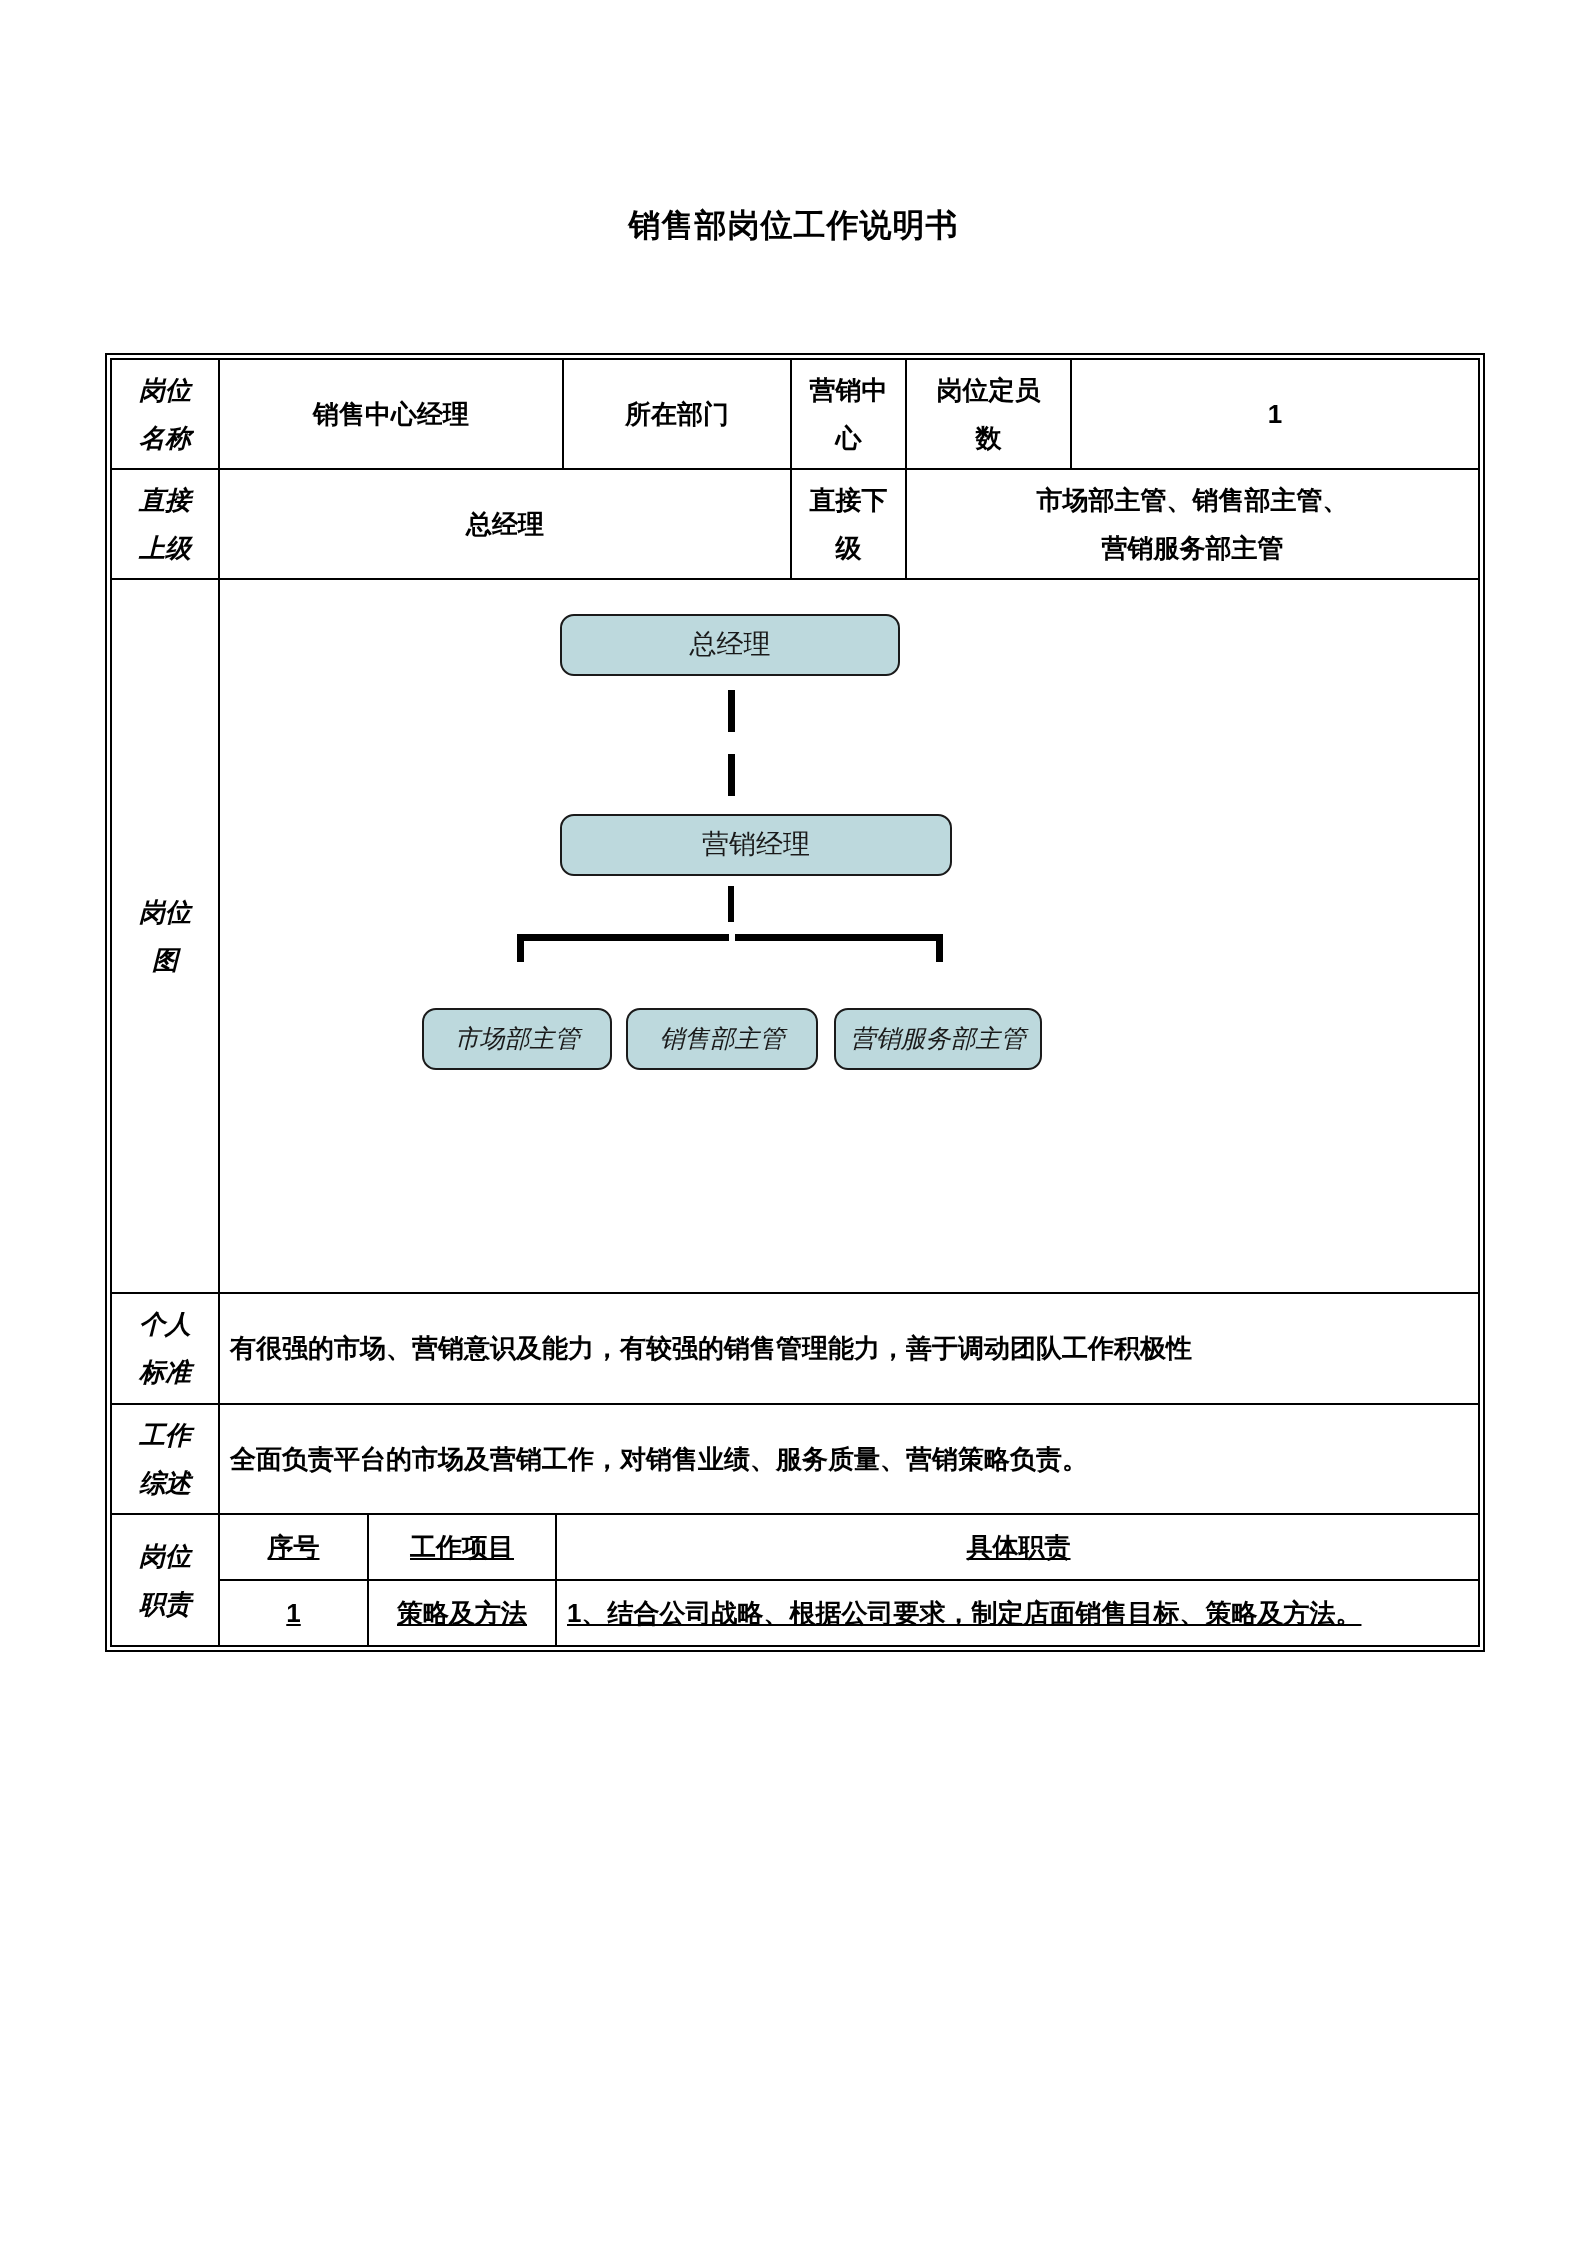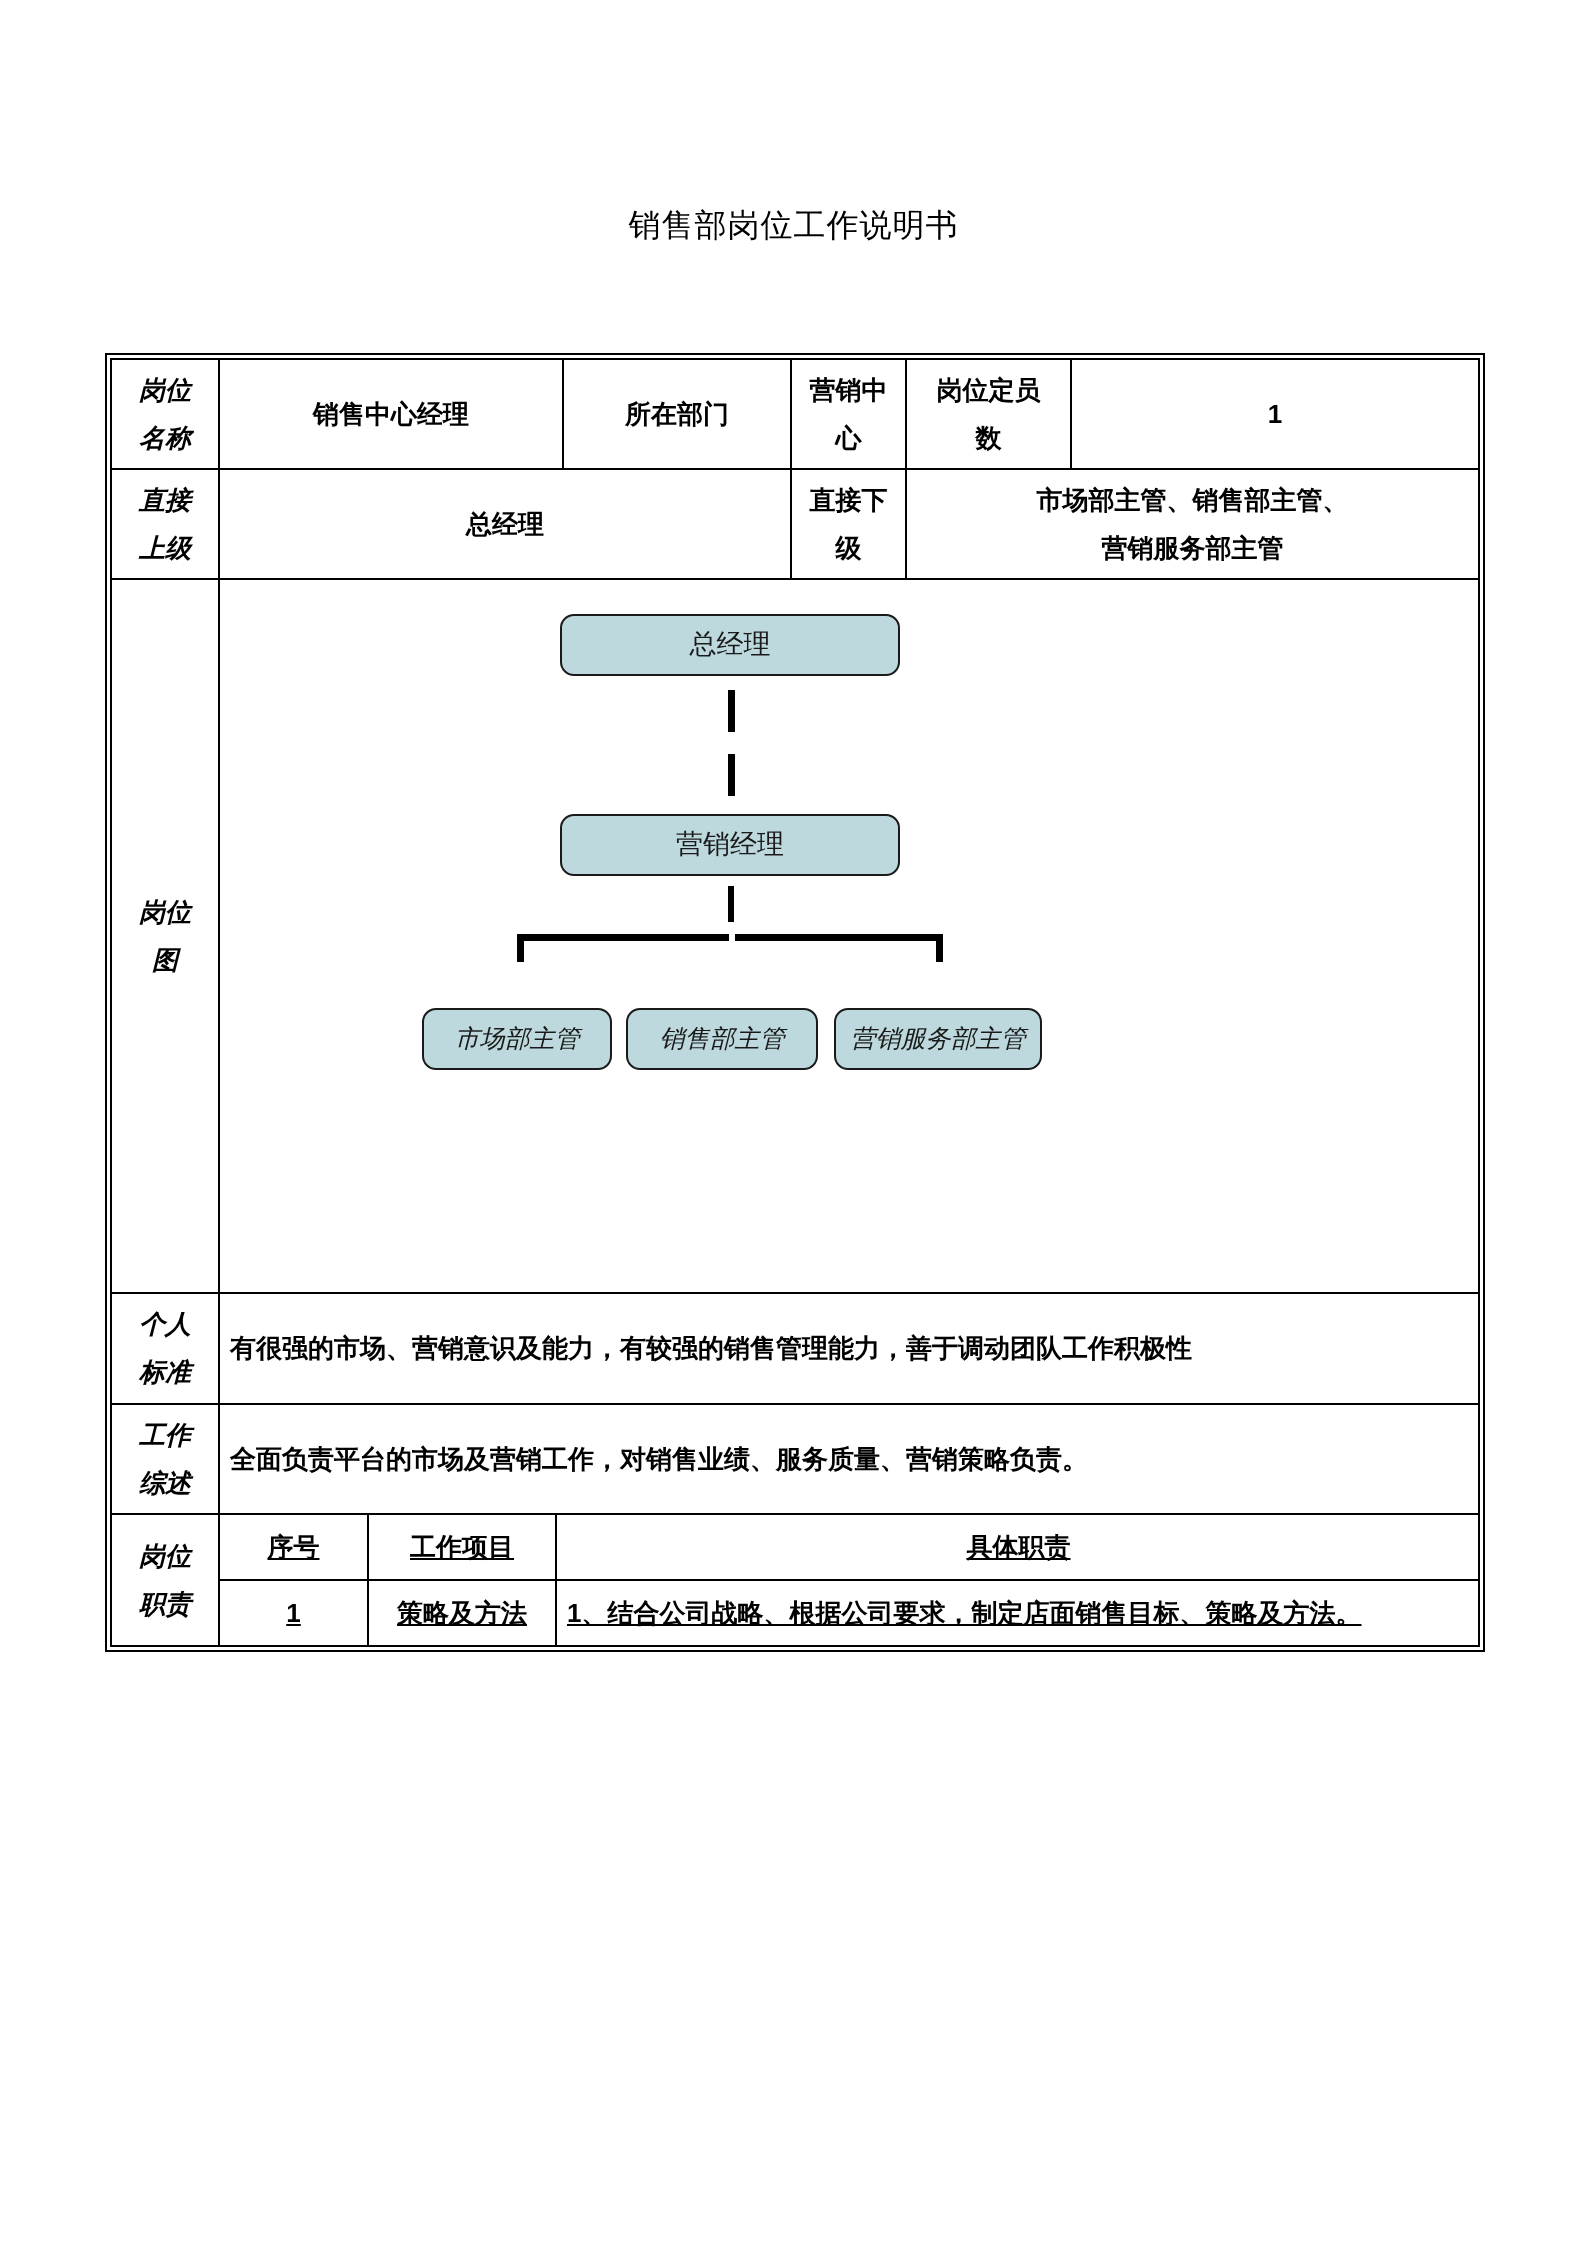--- a/index.html
+++ b/index.html
@@ -25,21 +25,21 @@
   }
 
   
   .doc-title {
     position: absolute;
     left: 0;
     top: 204px;
     width: 1587px;
     text-align: center;
     font-size: 32px;
-    font-weight: normal;
+    font-weight: bold;
     letter-spacing: 1px;
   }
   .doc-subtitle {
     position: absolute;
     left: 0;
     top: 295px;
     width: 1587px;
     text-align: center;
     font-size: 30px;
     font-weight: bold;
@@ -102,21 +102,21 @@
   .node.lvl1 {
     left: 330px;
     top: 28px;
     width: 340px;
     height: 62px;
     font-size: 27px;
   }
   .node.lvl2 {
     left: 330px;
     top: 228px;
-    width: 340px;
+    width: 392px;
     height: 62px;
     font-size: 27px;
   }
   .node.lvl3 {
     top: 422px;
     height: 62px;
     font-size: 25px;
     font-style: italic;
   }
   .node.lvl3.n1 { left: 192px;  width: 190px; }

